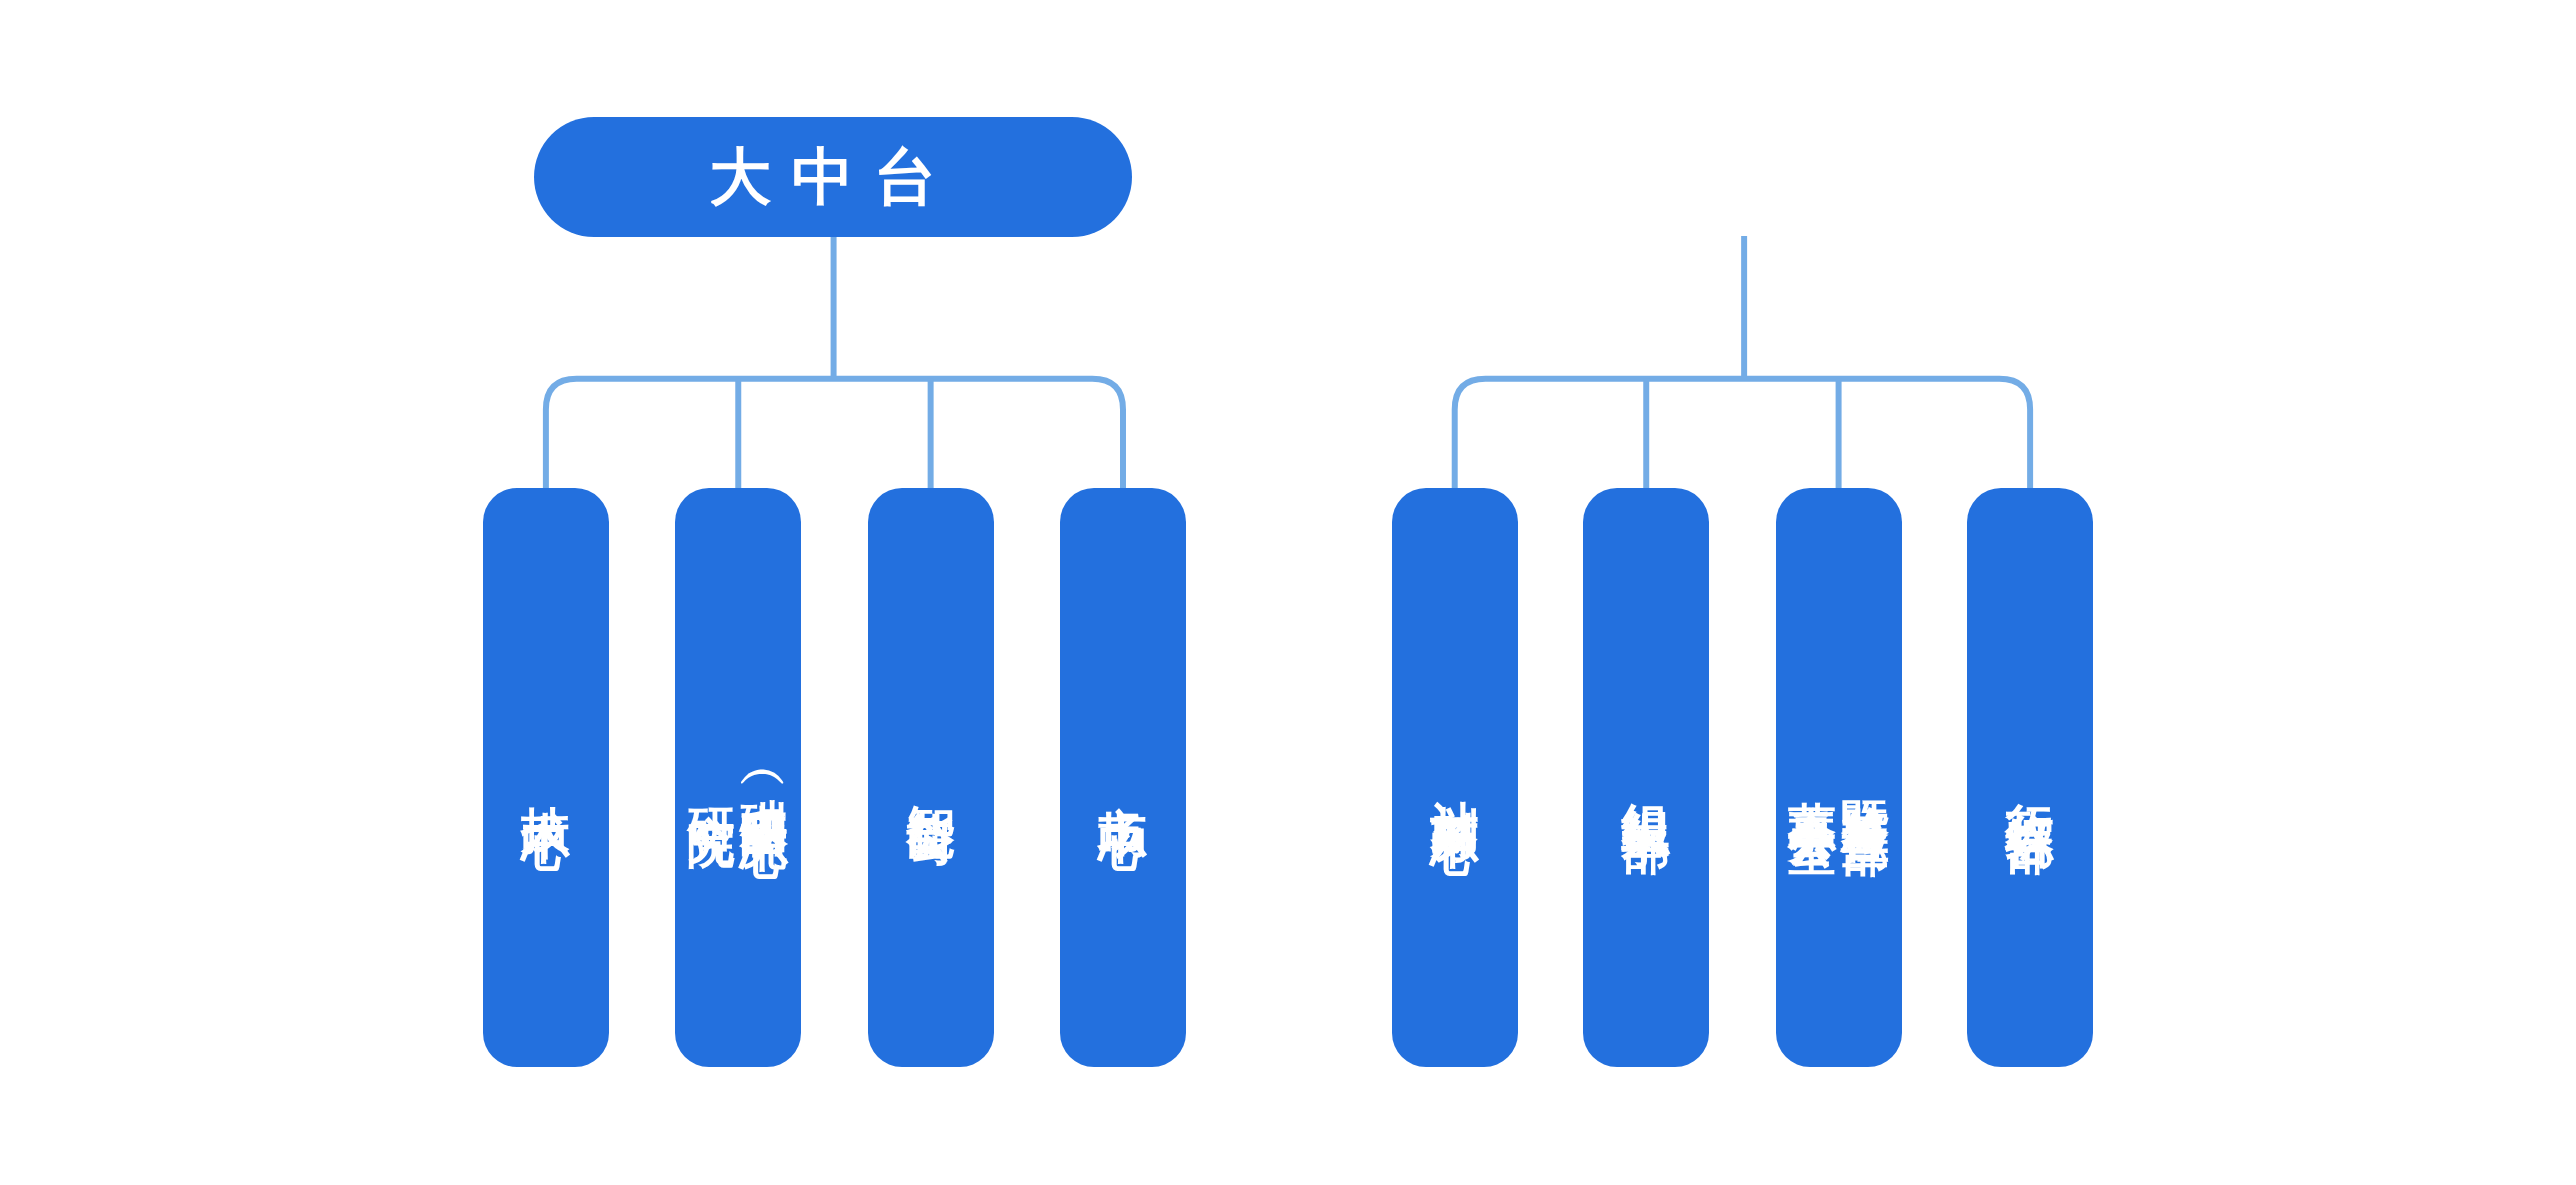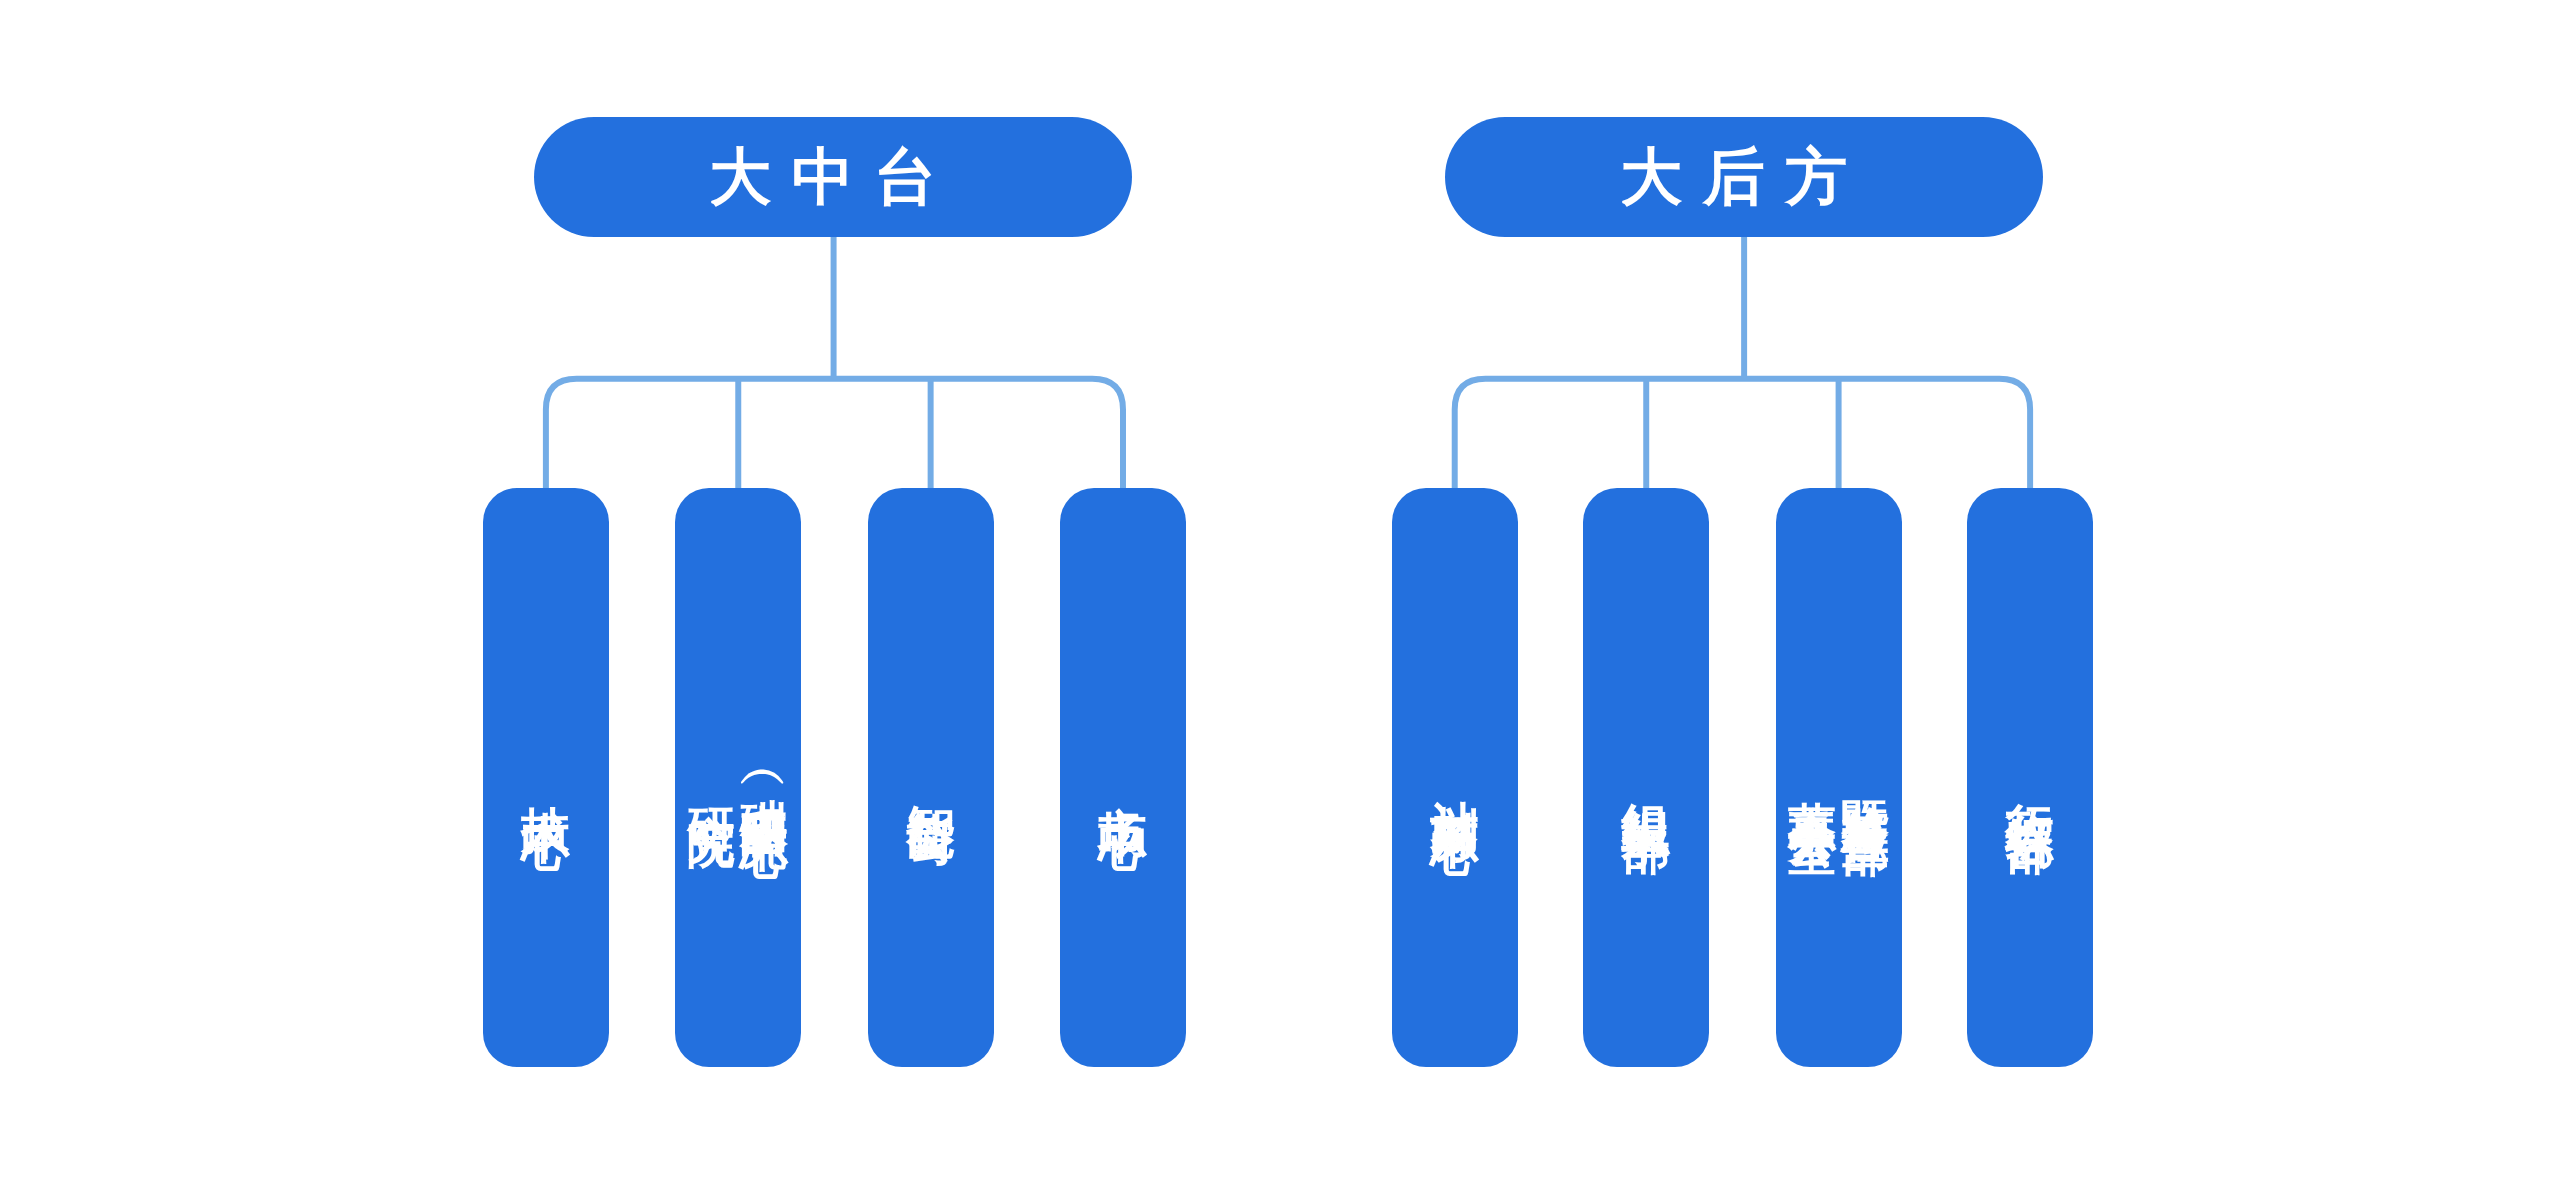--- a/index.html
+++ b/index.html
@@ -97,23 +97,20 @@
     <span class="v-label">研究院
 （碳中和研究中心）</span>
   </div>
   <div class="node child cL2">
     <span class="v-label">智能公司</span>
   </div>
   <div class="node child cL3">
     <span class="v-label">市场中心</span>
   </div>
 
-  <div class="node root root-right">
-    <span class="h-label">大后方</span>
-  </div>
   <div class="node child cR0">
     <span class="v-label">计划财务中心</span>
   </div>
   <div class="node child cR1">
     <span class="v-label">组织人事部</span>
   </div>
   <div class="node child cR2">
     <span class="v-label">董事会办公室
 暨监督检查部</span>
   </div>

